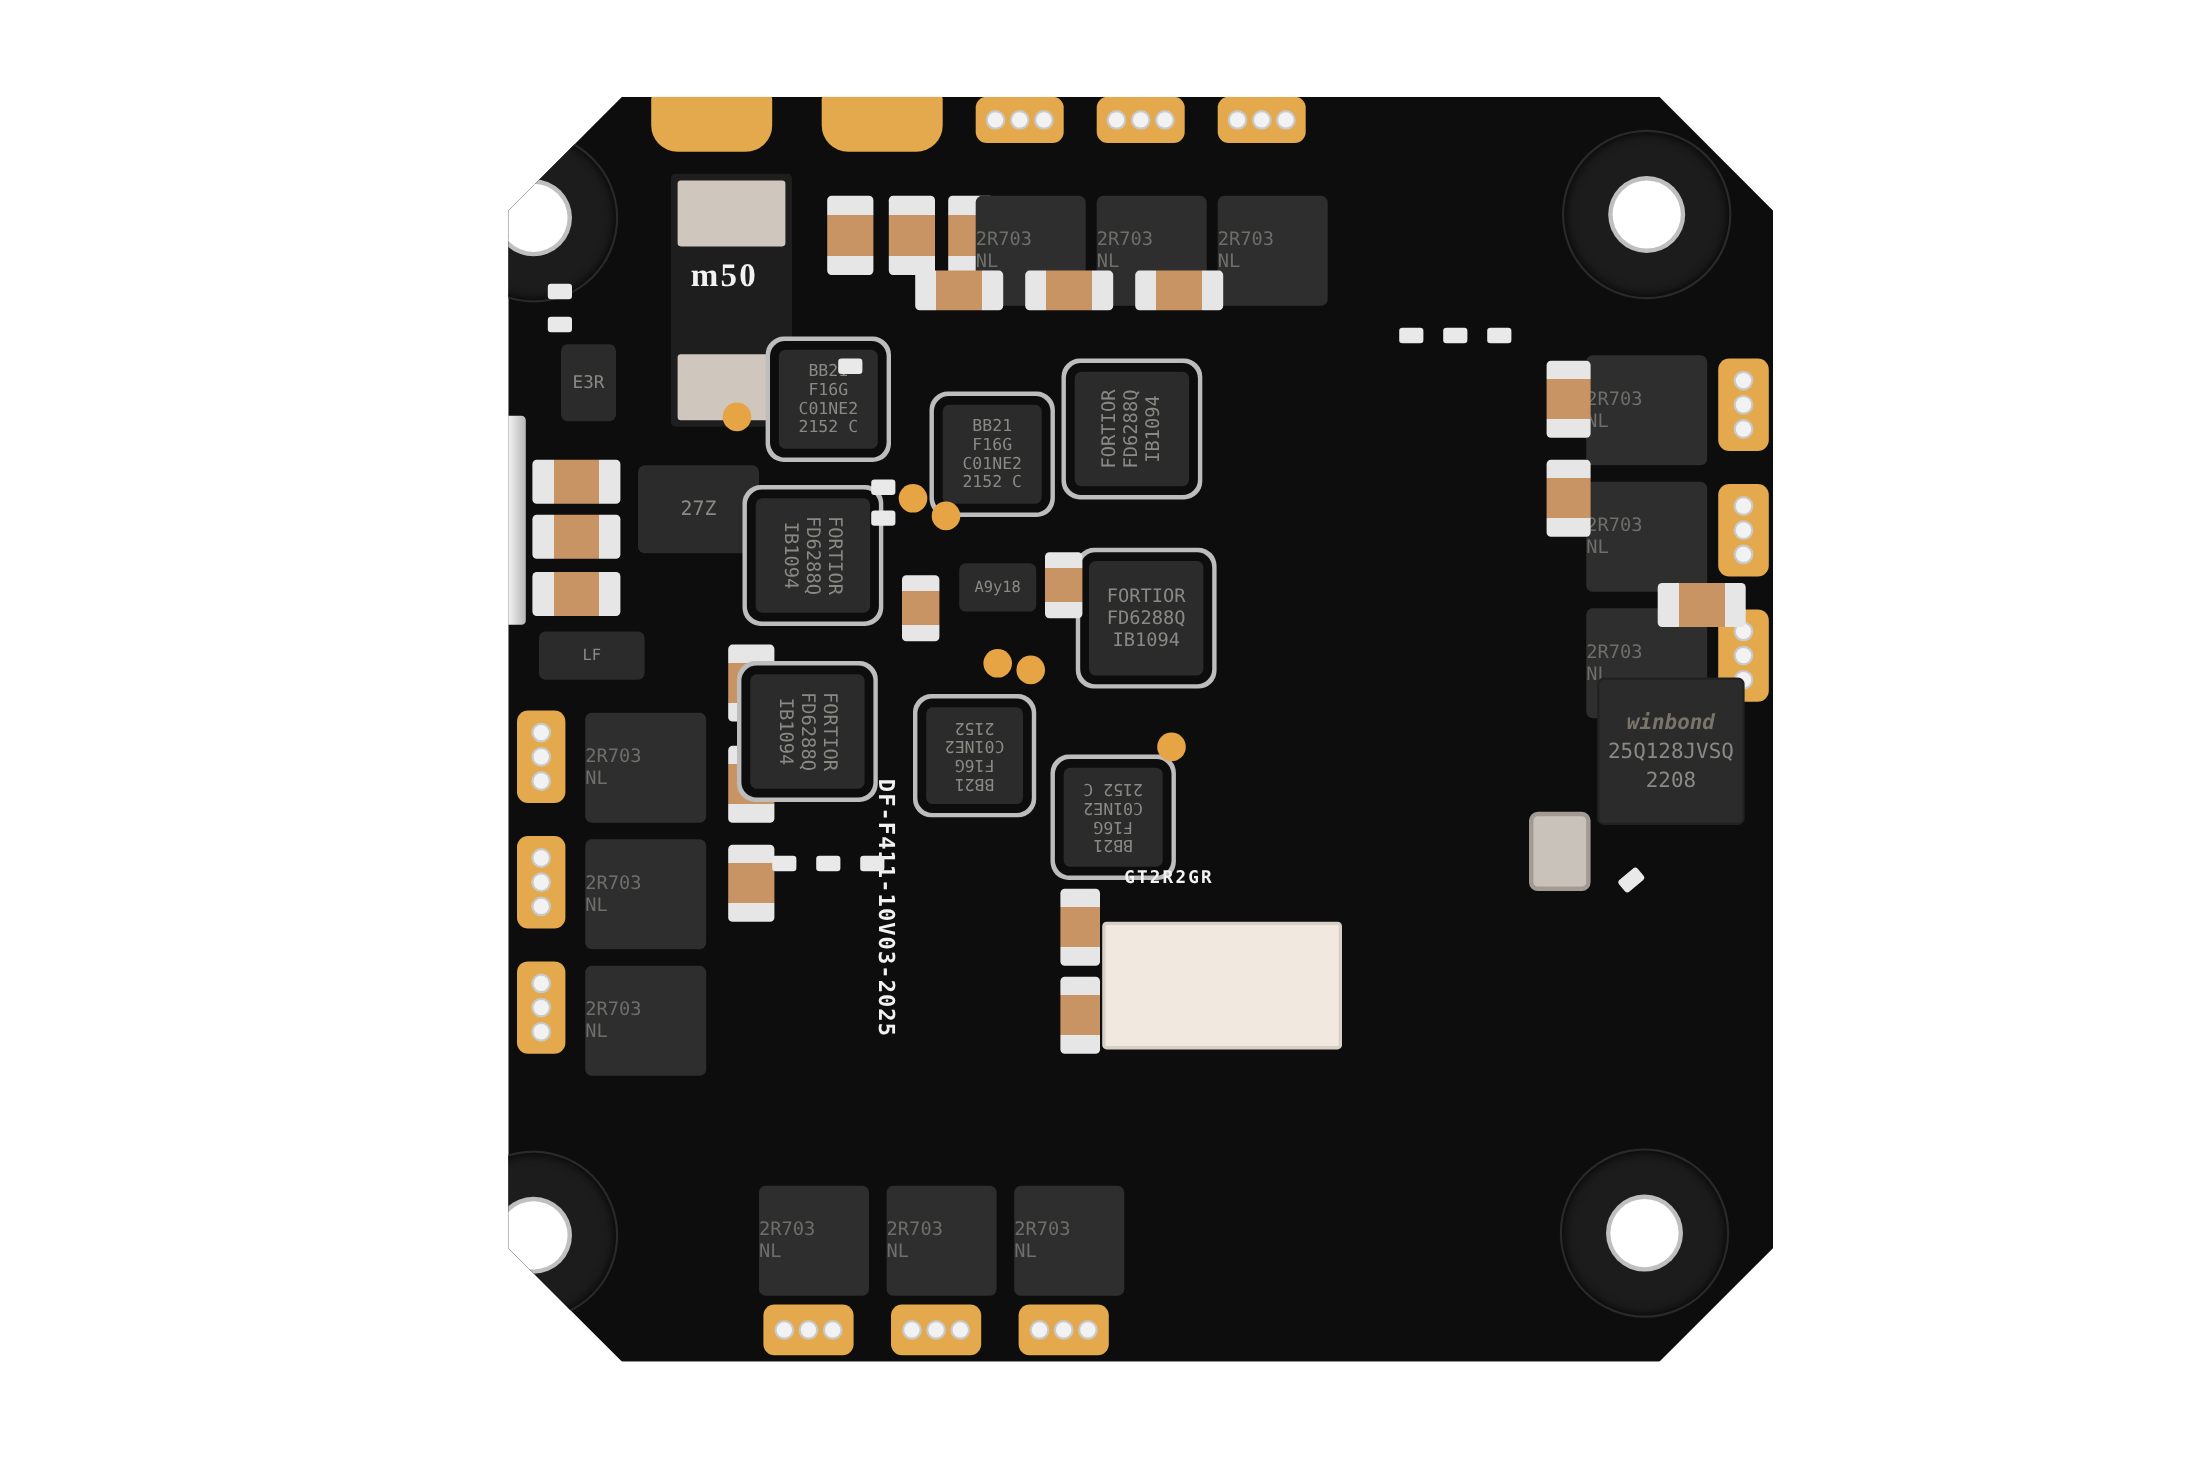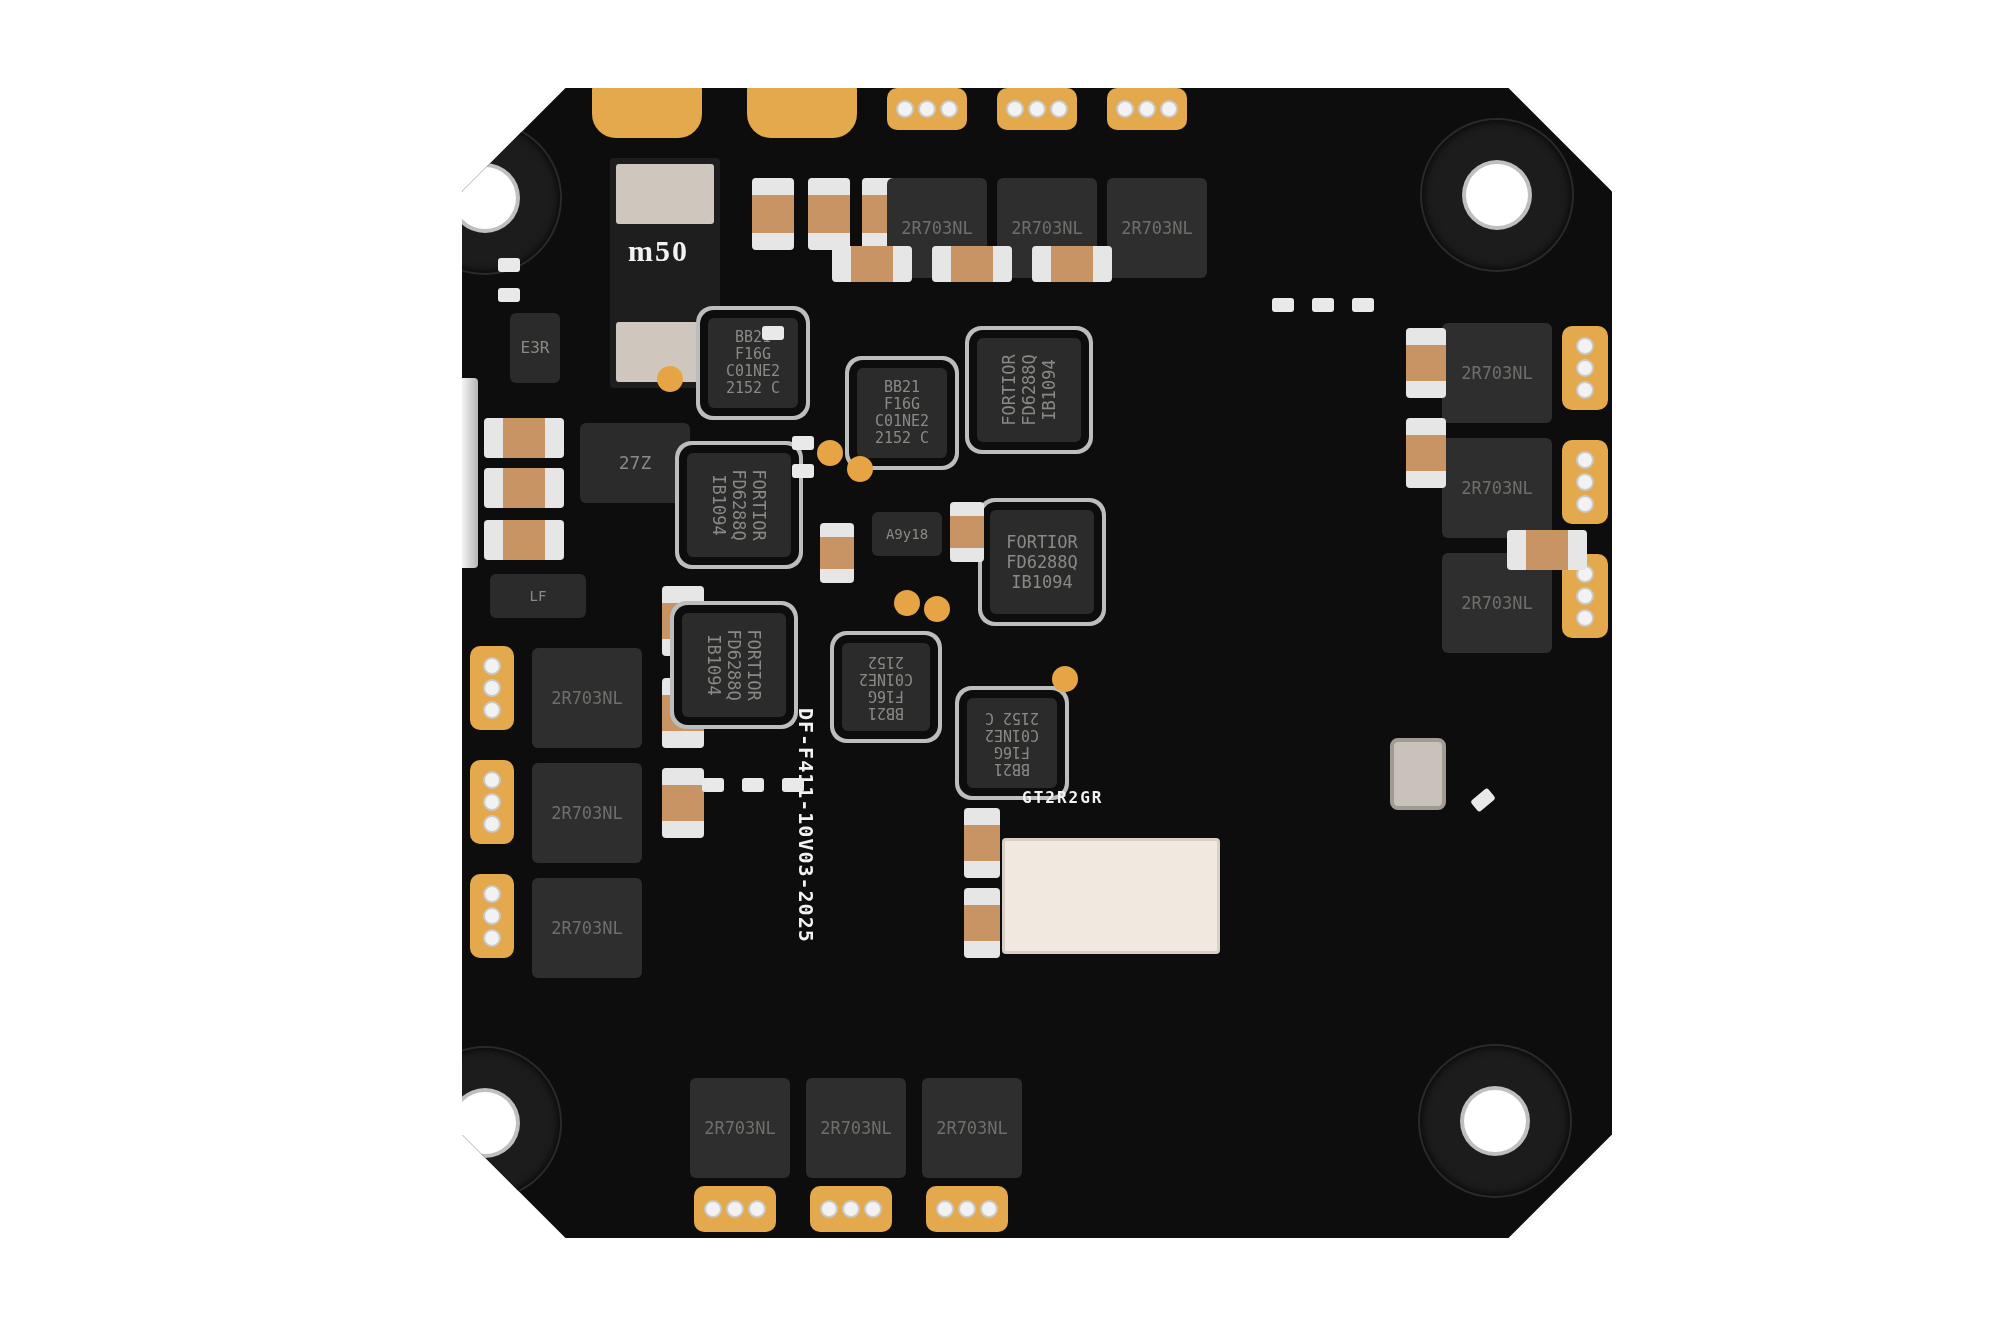--- a/index.html
+++ b/index.html
@@ -6,21 +6,21 @@
   body{width:2000px;height:1333px;background:#ffffff;position:relative;overflow:hidden;font-family:"DejaVu Sans Mono","Liberation Mono",monospace;}
   .board{position:absolute;left:462px;top:88px;width:1150px;height:1150px;background:#0d0d0d;
     clip-path:polygon(9% 0,91% 0,100% 9%,100% 91%,91% 100%,9% 100%,0 91%,0 9%);}
   .mount{position:absolute;width:150px;height:150px;border-radius:50%;background:#1c1c1c;box-shadow:inset 0 0 10px #000, 0 0 0 2px #2a2a2a;}
   .mount .hole{position:absolute;left:44px;top:44px;width:62px;height:62px;border-radius:50%;background:#fff;box-shadow:0 0 0 4px #bfbfbf;}
   .pad{position:absolute;background:#e3a94c;border-radius:10px;display:flex;align-items:center;justify-content:center;gap:8px;}
   .pad.v{flex-direction:column;}
   .pad .dot{width:14px;height:14px;border-radius:50%;background:#f2f2f2;box-shadow:0 0 0 2px #c9c9c9;}
   .chip{position:absolute;background:#2b2b2b;border-radius:6px;color:#8a8a85;font-size:20px;line-height:24px;text-align:center;display:flex;flex-direction:column;align-items:center;justify-content:center;}
   .qfn{box-shadow:0 0 0 8px #0d0d0d, 0 0 0 12px #bdbdbd;}
-  .mosfet{position:absolute;background:#2e2e2e;border-radius:6px;color:#6e6e6a;font-size:17px;line-height:20px;display:flex;flex-direction:row;align-items:center;justify-content:center;}
+  .mosfet{position:absolute;background:#2e2e2e;border-radius:6px;color:#6e6e6a;font-size:17px;line-height:20px;display:flex;flex-direction:column;align-items:flex-start;justify-content:center;}
   .cap{position:absolute;border-radius:4px;background:linear-gradient(to bottom,#e6e6e6 0 24%,#c89463 24% 76%,#e6e6e6 76%);}
   .cap.h{background:linear-gradient(to right,#e6e6e6 0 24%,#c89463 24% 76%,#e6e6e6 76%);}
   .smd{position:absolute;width:22px;height:14px;background:#e9e9e9;border-radius:3px;}
   .gold{position:absolute;width:26px;height:26px;border-radius:50%;background:#e6a444;}
   .silk{position:absolute;color:#f2f2f2;font-weight:bold;font-size:30px;letter-spacing:2px;}
   .connector{position:absolute;background:#f1e9df;border:3px solid #d8d0c5;border-radius:4px;}
   .usb{position:absolute;background:linear-gradient(to right,#c9c9c9,#f0f0f0,#b5b5b5);border-radius:4px;}
   .inductor{position:absolute;background:#1e1e1e;border-radius:4px;}
   .inductor .term{position:absolute;left:6px;right:6px;height:60px;background:#cfc7bd;border-radius:3px;}
   .baro{position:absolute;background:#c8c2bb;border-radius:8px;border:4px solid #a19b93;}
@@ -252,20 +252,25 @@
   <div class="gold" style="left:462px;top:508px;"></div>
   <div class="gold" style="left:590px;top:578px;"></div>
 
   <div class="cap" style="left:944px;top:240px;width:40px;height:70px;"></div>
   <div class="cap" style="left:944px;top:330px;width:40px;height:70px;"></div>
   <div class="cap h" style="left:1045px;top:442px;width:80px;height:40px;"></div>
   <div class="cap h" style="left:370px;top:158px;width:80px;height:36px;"></div>
   <div class="cap h" style="left:470px;top:158px;width:80px;height:36px;"></div>
   <div class="cap h" style="left:570px;top:158px;width:80px;height:36px;"></div>
 
+  <div class="chip" style="left:990px;top:528px;width:130px;height:130px;font-size:19px;line-height:26px;border:2px solid #222;">
+    <span style="font-style:italic;font-weight:bold;color:#7a756a;">winbond</span>
+    <span>25Q128JVSQ</span>
+    <span>2208</span>
+  </div>
 
   <div class="baro" style="left:928px;top:650px;width:48px;height:64px;"></div>
 
   <span class="silk" style="left:560px;top:700px;font-size:16px;">GT2R2GR</span>
   <div class="connector" style="left:540px;top:750px;width:212px;height:110px;"></div>
   <div class="cap" style="left:502px;top:720px;width:36px;height:70px;"></div>
   <div class="cap" style="left:502px;top:800px;width:36px;height:70px;"></div>
 
   <div class="smd" style="left:36px;top:170px;"></div>
   <div class="smd" style="left:36px;top:200px;"></div>

